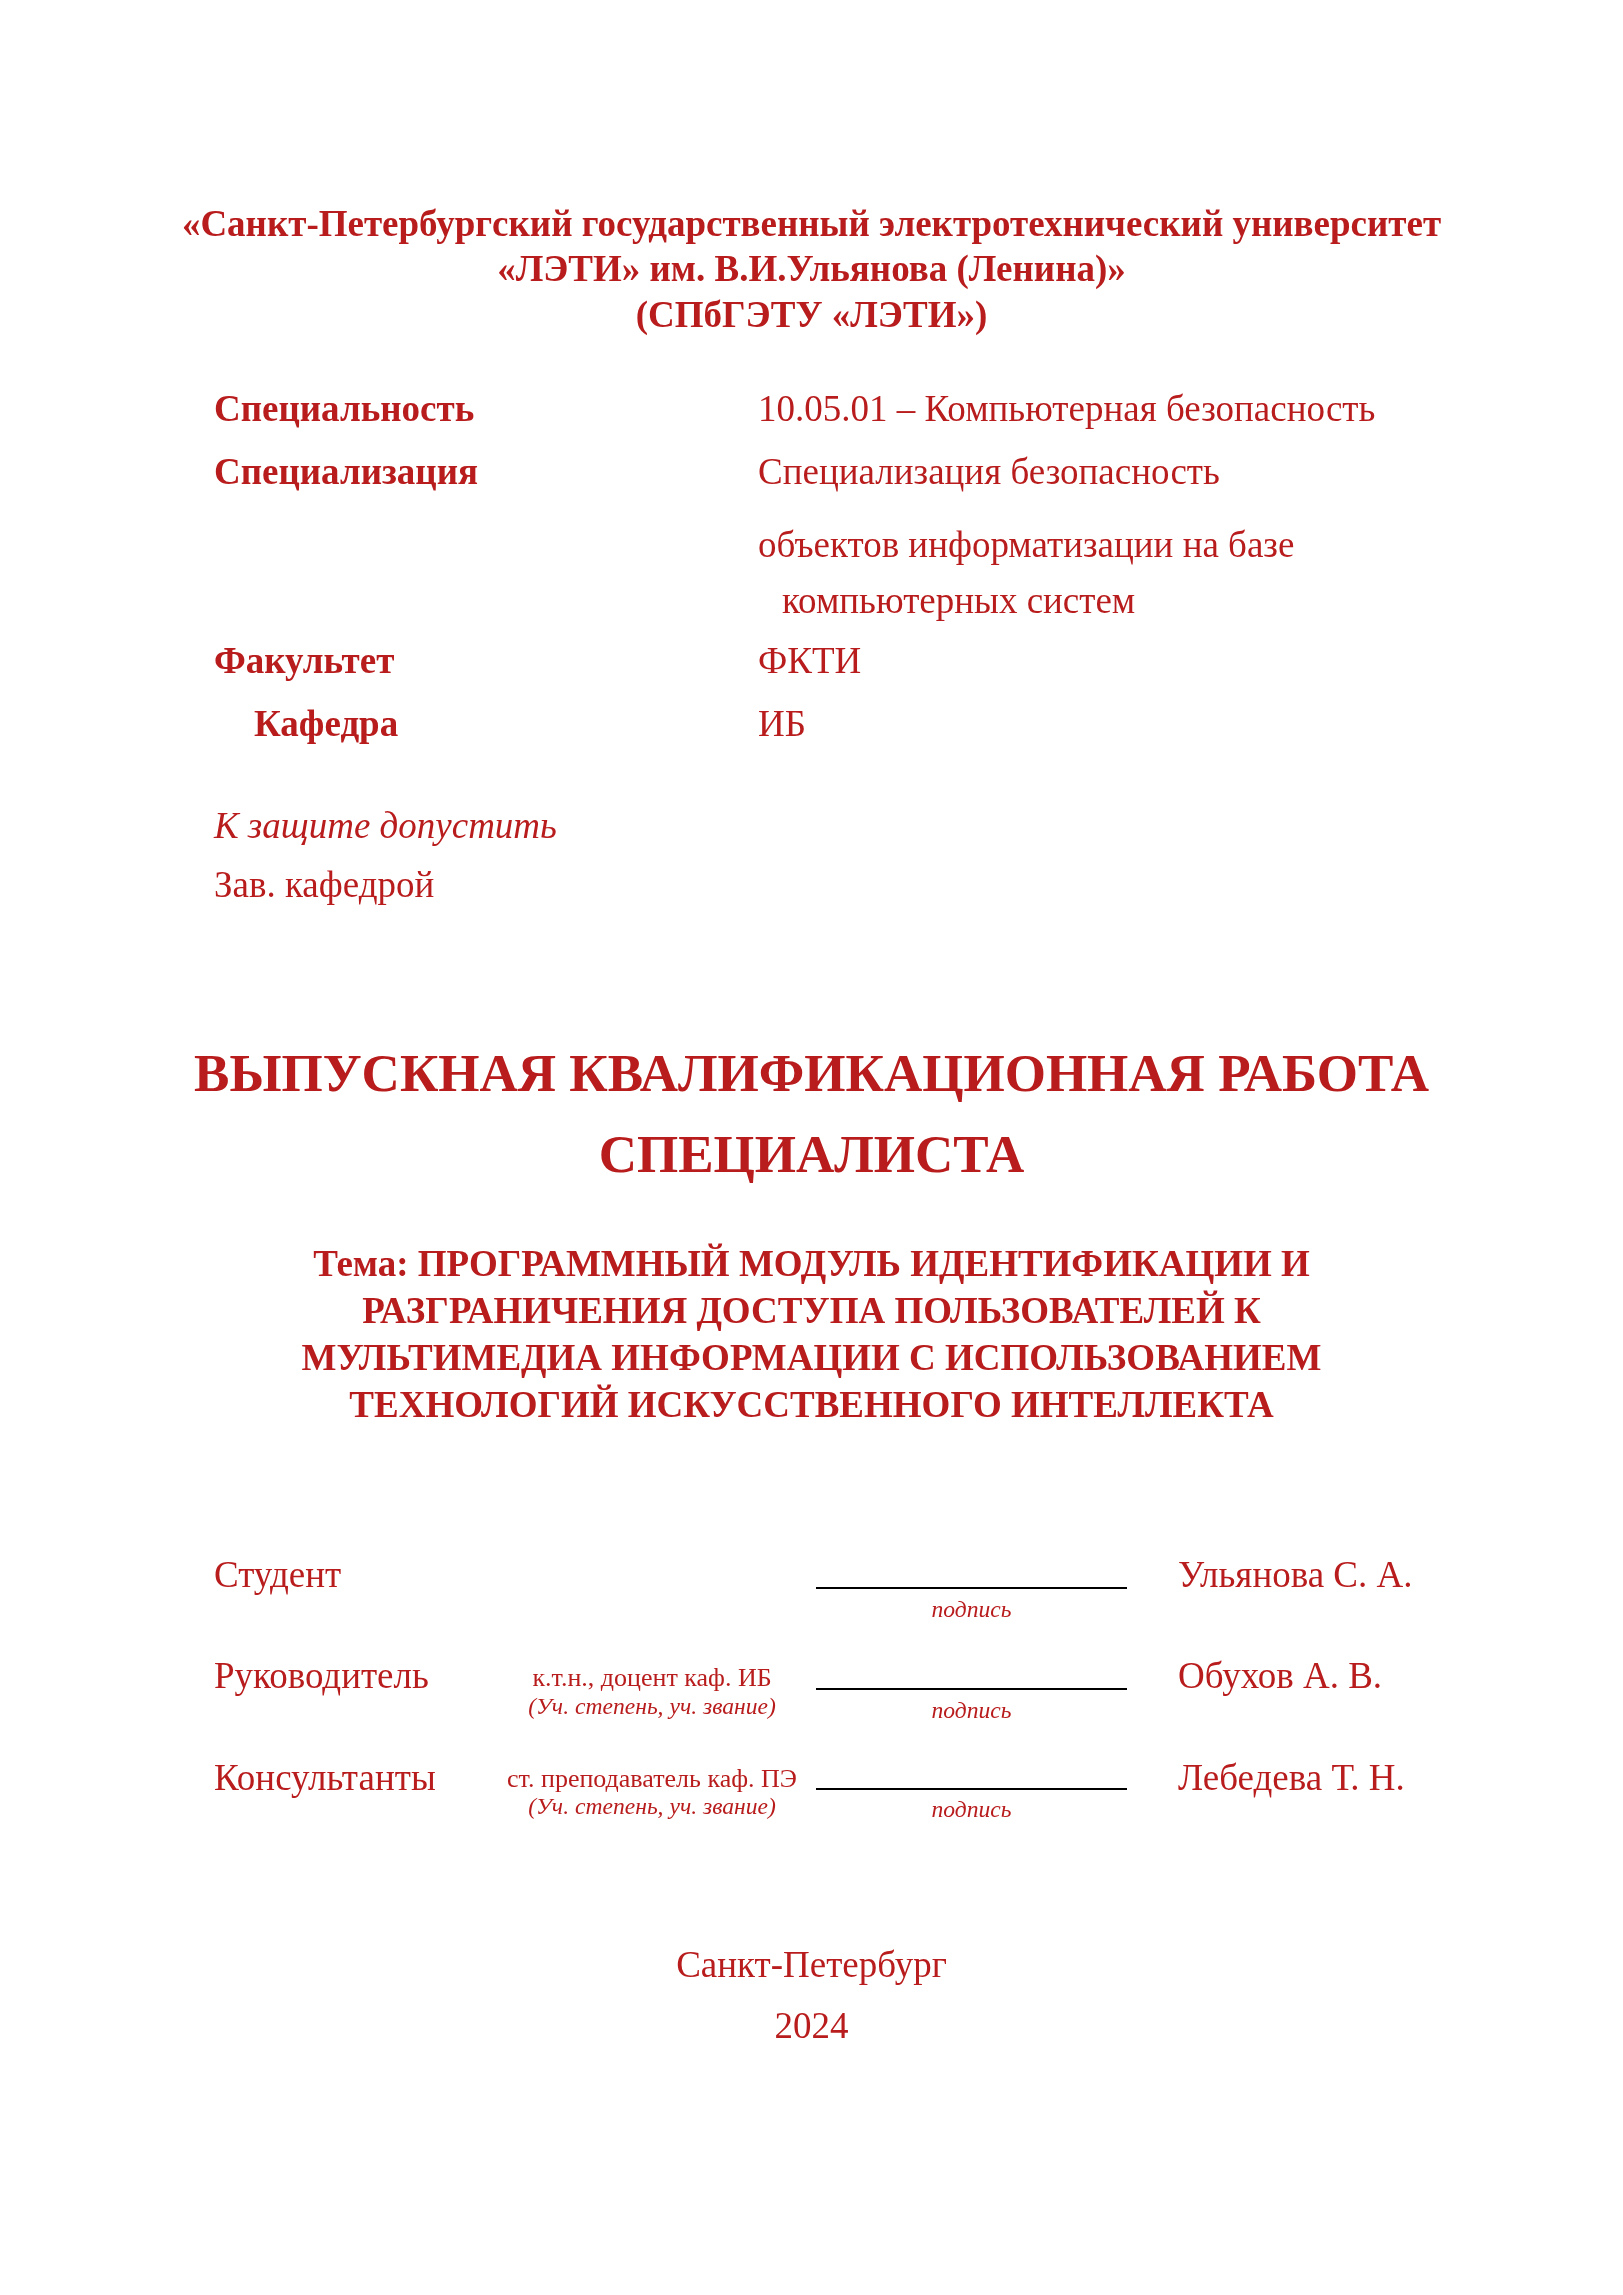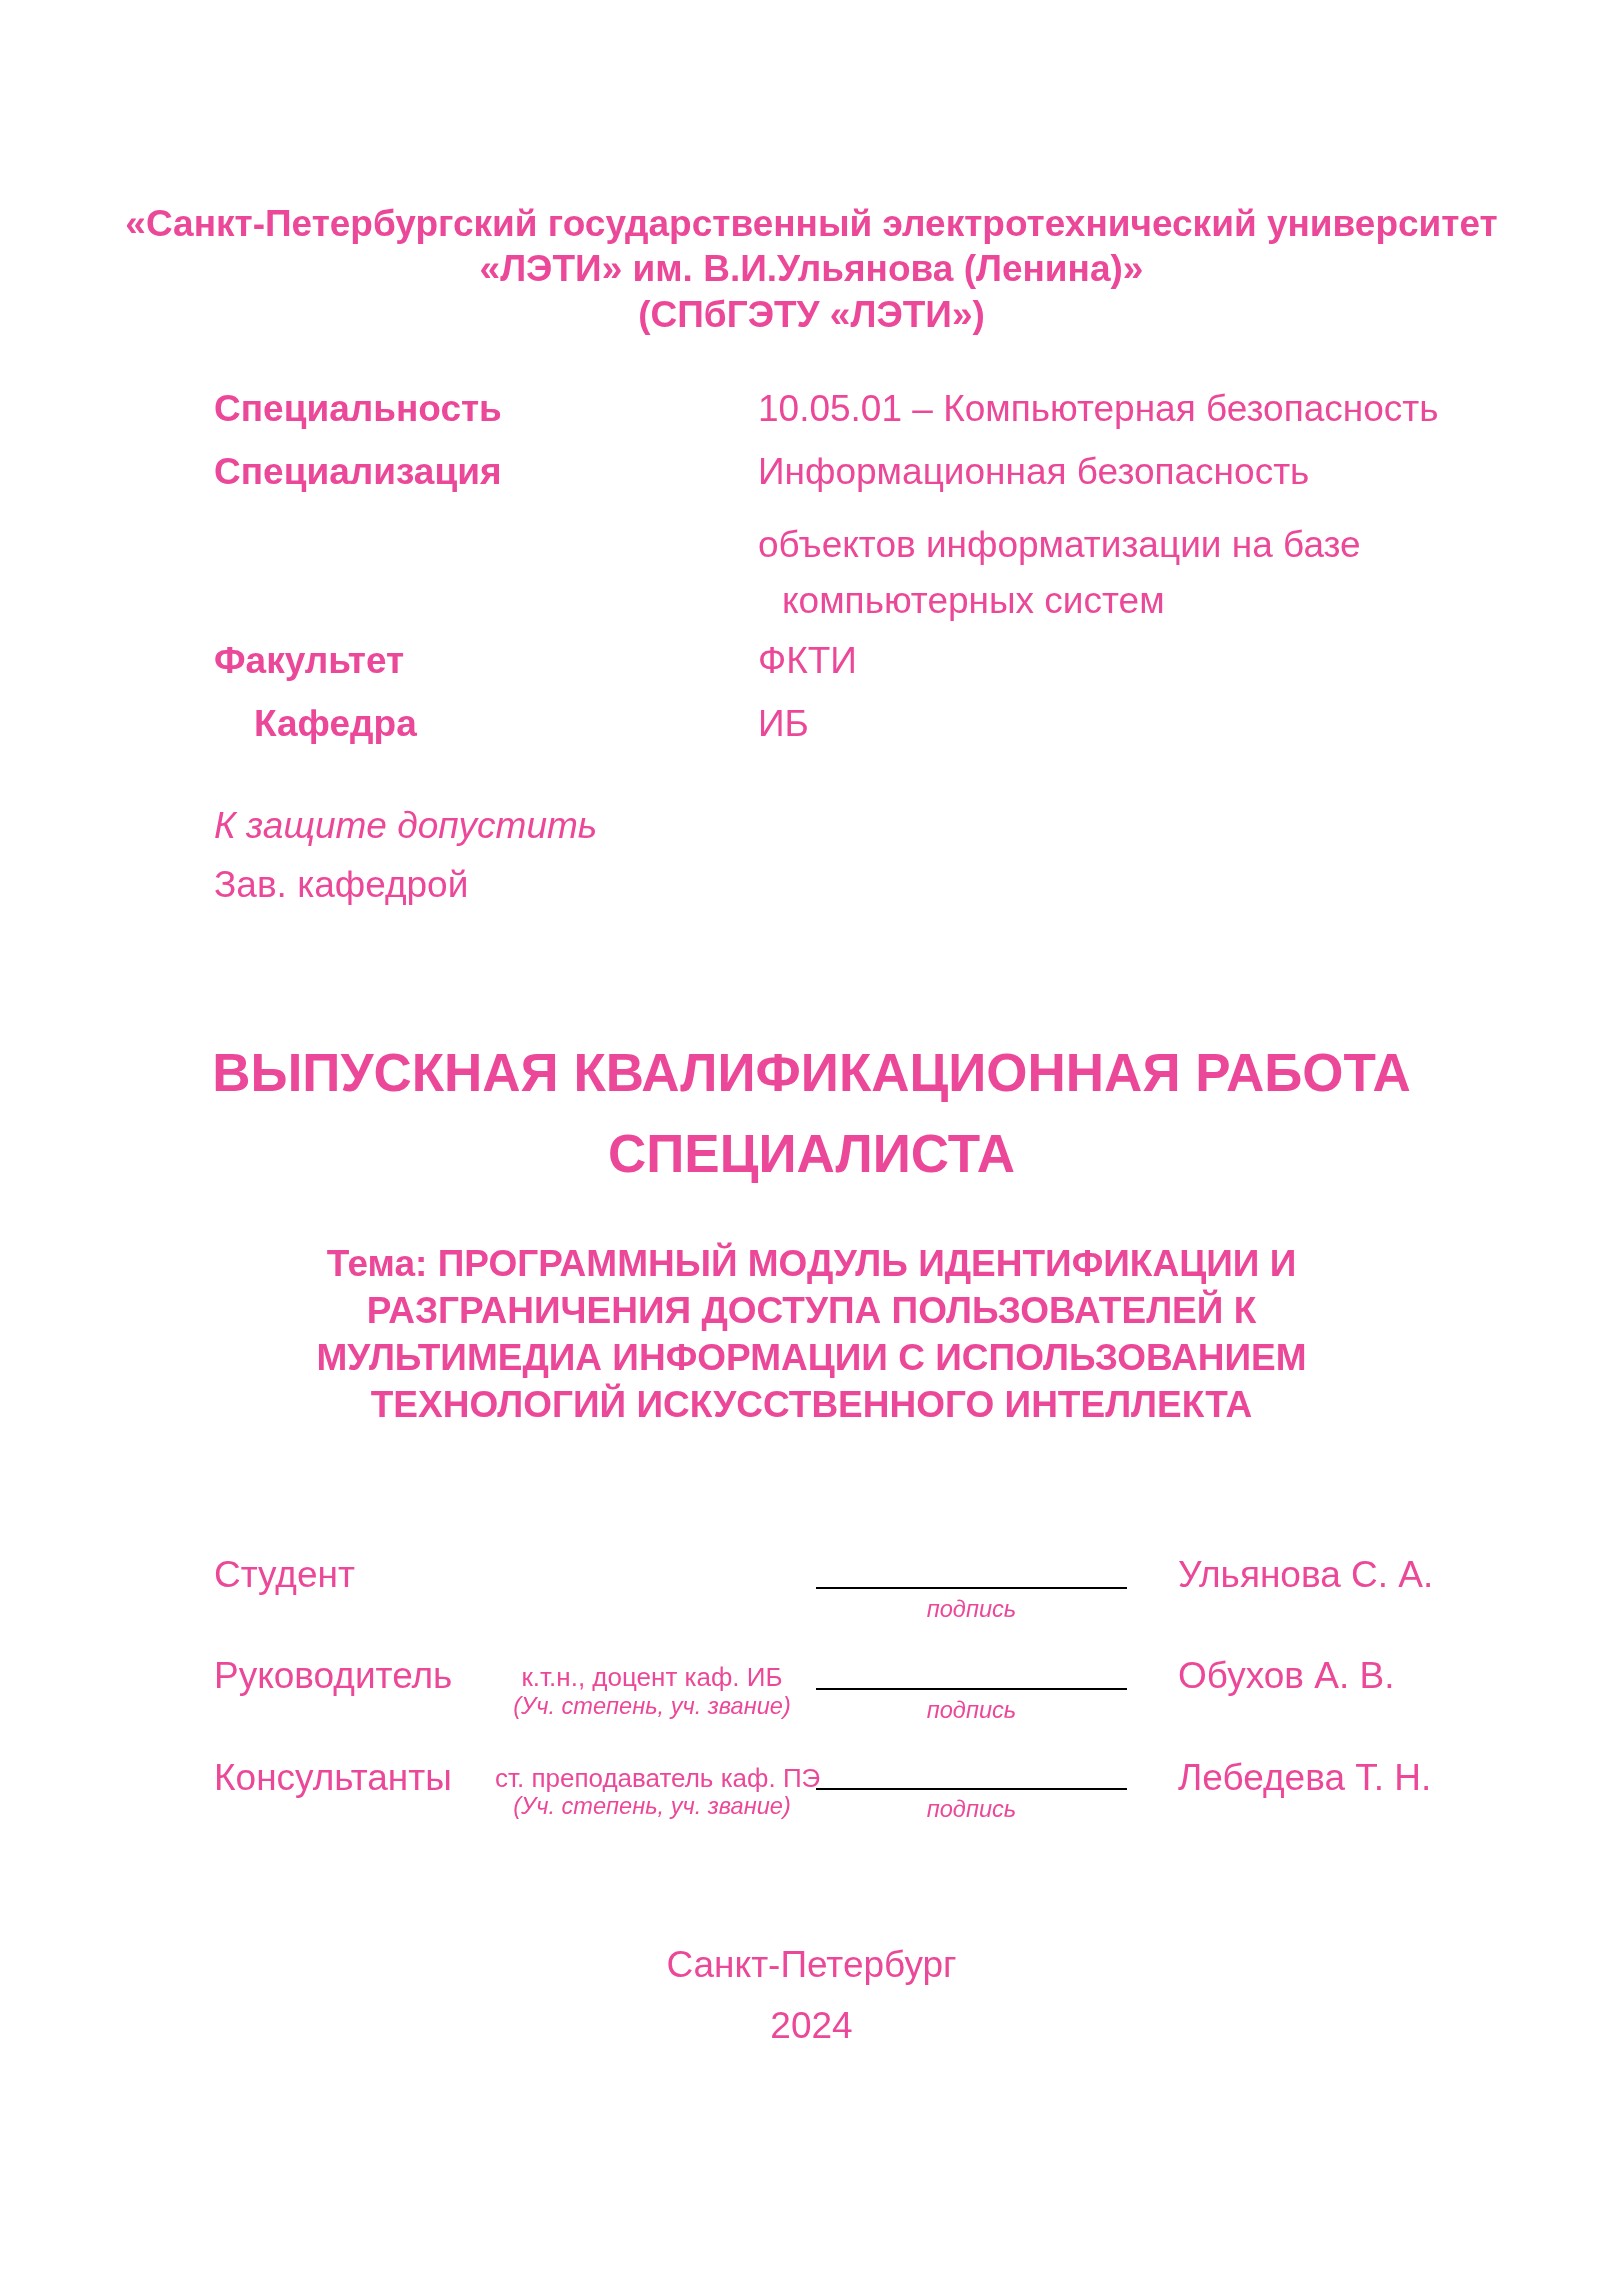--- a/index.html
+++ b/index.html
@@ -5,22 +5,22 @@
   html, body {
     margin: 0;
     padding: 0;
     background: #ffffff;
   }
   .page {
     position: relative;
     width: 1623px;
     height: 2295px;
     background: #ffffff;
-    color: #ec4899;
-    font-family: Liberation Sans, sans-serif;
+    color: #b91c1c;
+    font-family: Liberation Serif, serif;
     overflow: hidden;
   }
   .abs { position: absolute; line-height: 1.15; white-space: nowrap; }
   .center { left: 0; right: 0; text-align: center; }
   .b { font-weight: bold; }
   .i { font-style: italic; }
   .fs-body  { font-size: 37px; }
   .fs-title { font-size: 53px; }
   .fs-small { font-size: 26px; }
   .fs-tiny  { font-size: 23.6px; }
@@ -43,21 +43,21 @@
 <div class="page">
 
   <div class="abs center b fs-body" style="top: 203px;">«Санкт-Петербургский государственный электротехнический университет</div>
   <div class="abs center b fs-body" style="top: 248px;">«ЛЭТИ» им. В.И.Ульянова (Ленина)»</div>
   <div class="abs center b fs-body" style="top: 294px;">(СПбГЭТУ «ЛЭТИ»)</div>
 
   <div class="abs label-col b fs-body" style="top: 388px;">Специальность</div>
   <div class="abs value-col fs-body" style="top: 388px;">10.05.01 – Компьютерная безопасность</div>
 
   <div class="abs label-col b fs-body" style="top: 451px;">Специализация</div>
-  <div class="abs value-col fs-body" style="top: 451px;">Информационная безопасность</div>
+  <div class="abs value-col fs-body" style="top: 451px;">Специализация безопасность</div>
   <div class="abs value-col fs-body" style="top: 524px; text-align: center;">объектов информатизации на базе</div>
   <div class="abs value-col fs-body" style="top: 580px; margin-left: 24px;">компьютерных систем</div>
 
   <div class="abs label-col b fs-body" style="top: 640px;">Факультет</div>
   <div class="abs value-col fs-body" style="top: 640px;">ФКТИ</div>
 
   <div class="abs label-col b fs-body" style="top: 703px; margin-left: 40px;">Кафедра</div>
   <div class="abs value-col fs-body" style="top: 703px;">ИБ</div>
 
   <div class="abs label-col i fs-body" style="top: 805px;">К защите допустить</div>

